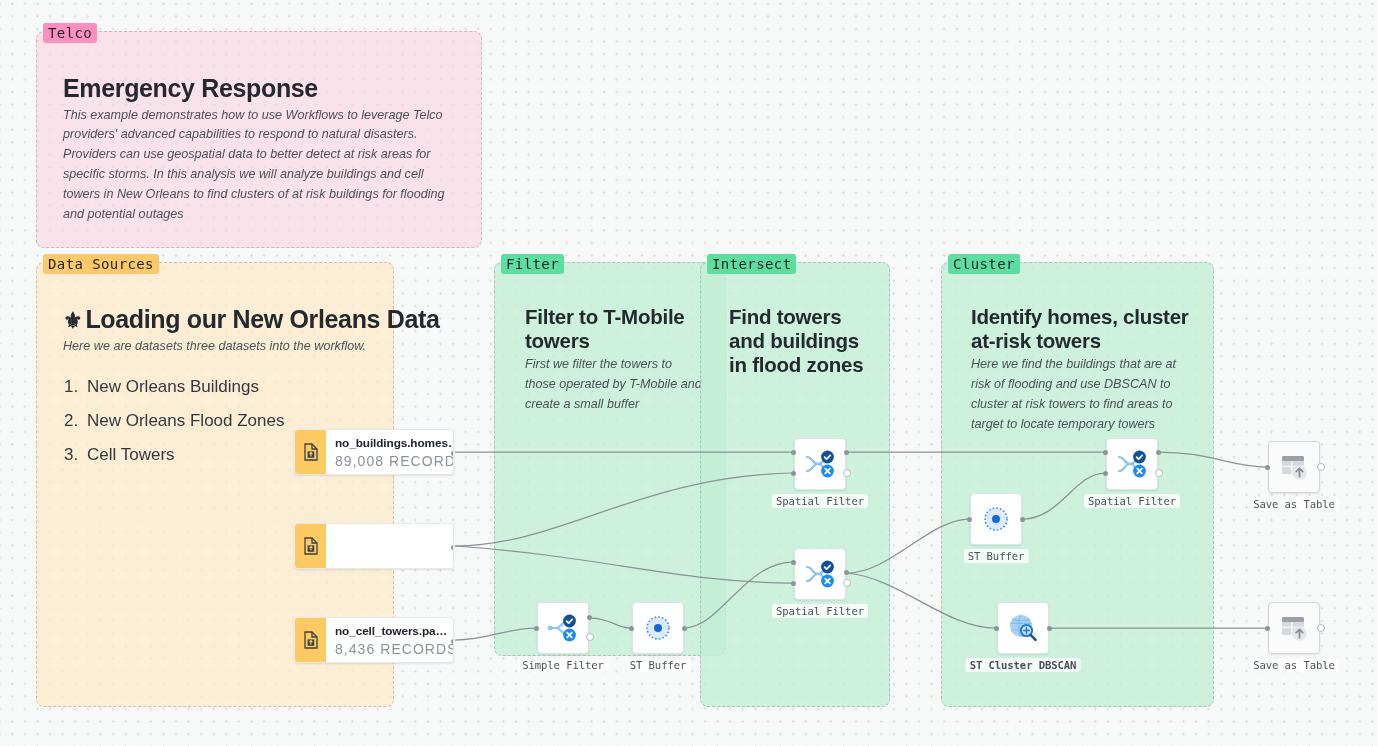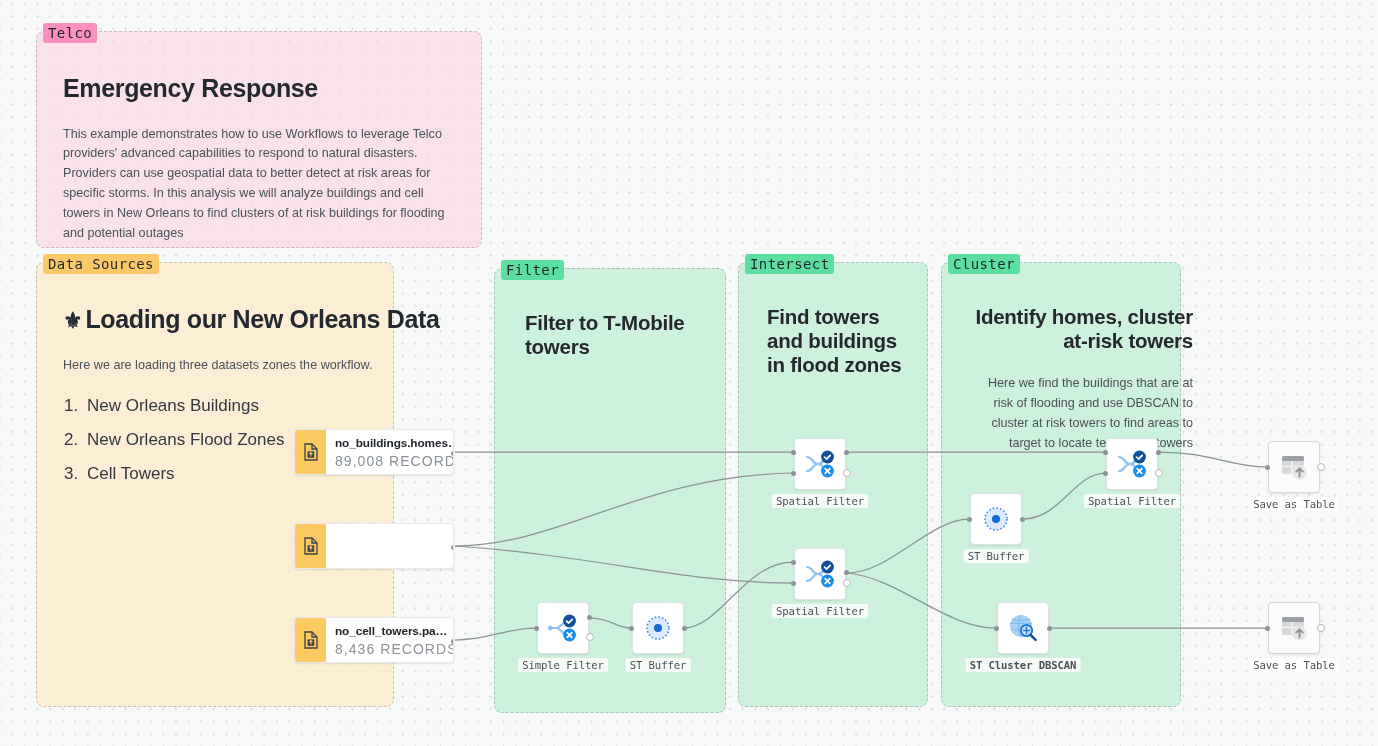--- a/index.html
+++ b/index.html
@@ -36,40 +36,40 @@
     white-space: nowrap;
     line-height: 1.15;
   }
 
   .p-telco { left: 36px; top: 31px; width: 446px; height: 217px;
              background: rgba(252,213,228,.62); }
   .p-telco .panel-tag { background: #fb8fc0; }
   .p-data  { left: 36px; top: 262px; width: 358px; height: 445px;
              background: rgba(253,234,200,.72); }
   .p-data .panel-tag { background: #fbc96a; }
-  .p-filter { left: 494px; top: 268px; width: 232px; height: 445px;
+  .p-filter { left: 494px; top: 262px; width: 232px; height: 394px;
               background: rgba(194,239,213,.80); }
-  .p-inter  { left: 738px; top: 262px; width: 190px; height: 445px;
+  .p-inter  { left: 700px; top: 262px; width: 190px; height: 445px;
               background: rgba(194,239,213,.80); }
-  .p-cluster{ left: 941px; top: 262px; width: 240px; height: 445px;
-              background: rgba(194,239,213,.80); text-align: right; }
+  .p-cluster{ left: 941px; top: 262px; width: 273px; height: 445px;
+              background: rgba(194,239,213,.80); }
   .p-filter .panel-tag, .p-inter .panel-tag, .p-cluster .panel-tag { background: #5bdea0; }
 
   
   .note { position: absolute; }
   .note h1 {
     font-size: 25px; font-weight: 700; color: #24292f;
     letter-spacing: -.35px; line-height: 1.18;
   }
   .note h2 {
     font-size: 20.5px; font-weight: 700; color: #24292f;
     letter-spacing: -.25px; line-height: 1.18;
   }
   .note p {
-    font-size: 12.6px; color: #4a5157; line-height: 1.58; margin-top: 21px;
+    font-size: 12.6px; color: #4a5157; line-height: 1.58; margin-top: 2px; font-style: italic;
   }
   .note ol { margin: 14px 0 0 20px; }
   .note ol li { font-size: 17px; color: #33393f; line-height: 2.0; padding-left: 4px; }
   .fleur { font-size: 22px; line-height: 1; margin-right: 3px; }
 
   
   .src-node {
     position: absolute;
     width: 160px; height: 46px;
     display: flex; align-items: stretch;
@@ -142,33 +142,34 @@
     <div class="note" style="left:26px; top:42px; width:398px;">
       <h1>Emergency Response</h1>
       <p>This example demonstrates how to use Workflows to leverage Telco providers' advanced capabilities to respond to natural disasters. Providers can use geospatial data to better detect at risk areas for specific storms. In this analysis we will analyze buildings and cell towers in New Orleans to find clusters of at risk buildings for flooding and potential outages</p>
     </div>
   </div>
 
   <div class="panel p-data">
     <span class="panel-tag">Data Sources</span>
     <div class="note" style="left:26px; top:42px; width:400px;">
       <h1><span class="fleur">⚜</span><span>Loading our New Orleans Data</span></h1>
-      <p>Here we are loading three datasets zones the workflow.</p>
+      <p>Here we are datasets three datasets into the workflow.</p>
       <ol>
         <li>New Orleans Buildings</li>
         <li>New Orleans Flood Zones</li>
         <li>Cell Towers</li>
       </ol>
     </div>
   </div>
 
   <div class="panel p-filter">
     <span class="panel-tag">Filter</span>
     <div class="note" style="left:30px; top:42px; width:180px;">
       <h2>Filter to T-Mobile towers</h2>
+      <p>First we filter the towers to those operated by T-Mobile and create a small buffer</p>
     </div>
   </div>
 
   <div class="panel p-inter">
     <span class="panel-tag">Intersect</span>
     <div class="note" style="left:28px; top:42px; width:140px;">
       <h2>Find towers and buildings in flood zones</h2>
     </div>
   </div>
 

